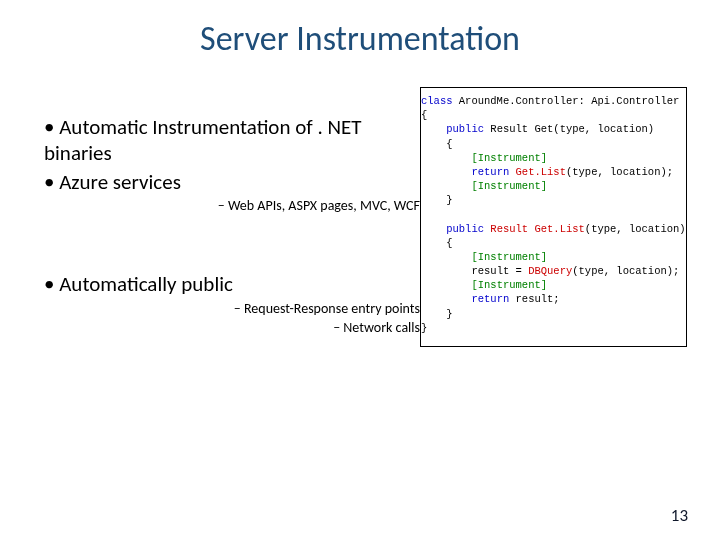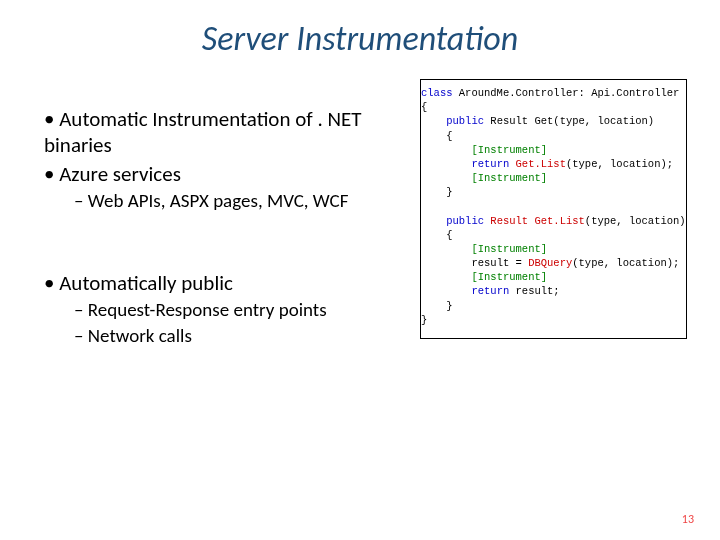--- a/index.html
+++ b/index.html
@@ -10,60 +10,59 @@
     font-family: Calibri, Arial, sans-serif;
     color: #000;
     position: relative;
     padding: 18px 40px 0 40px;
   }
   h1 {
     font-size: 34px;
     font-weight: 400;
     color: #1f4e79;
     text-align: center;
-    margin-bottom: 18px;
-    font-style: italic;
+    margin-bottom: 26px;
   }
   .content {
     display: flex;
     gap: 0;
   }
   .left {
     flex: 0 0 380px;
     font-size: 21px;
     line-height: 1.25;
   }
   .left ul { list-style: none; margin-top: 29px; }
   .left li.b1::before { content: "• "; }
   .left li.b1 { margin-left: 4px; margin-bottom: 2px; }
   .left li.b2::before { content: "– "; }
-  .left li.b2 { margin-left: 34px; font-size: 19px; margin-bottom: 2px; }
+  .left li.b2 { margin-left: 34px; font-size: 14px; margin-bottom: 2px; text-align: right; }
   .spacer { height: 26px; }
   .codebox {
     flex: 1;
     border: 1px solid #000;
     font-family: "Courier New", monospace;
     font-size: 10.5px;
     line-height: 1.35;
     padding: 6px 0;
     white-space: pre;
     color: #000;
     margin-top: 2px;
     height: 260px;
   }
   .kw { color: #0000cc; }
   .cls { color: #000; }
   .red { color: #cc0000; }
   .green { color: #008000; }
   .pagenum {
     position: absolute;
     bottom: 14px;
-    right: 26px;
-    font-size: 12px;
-    color: #ef4444;
+    right: 32px;
+    font-size: 17px;
+    color: #0f172a;
   }
 </style>
 </head>
 <body>
 
 <h1>Server Instrumentation</h1>
 
 <div class="content">
   <div class="left">
     <ul>

